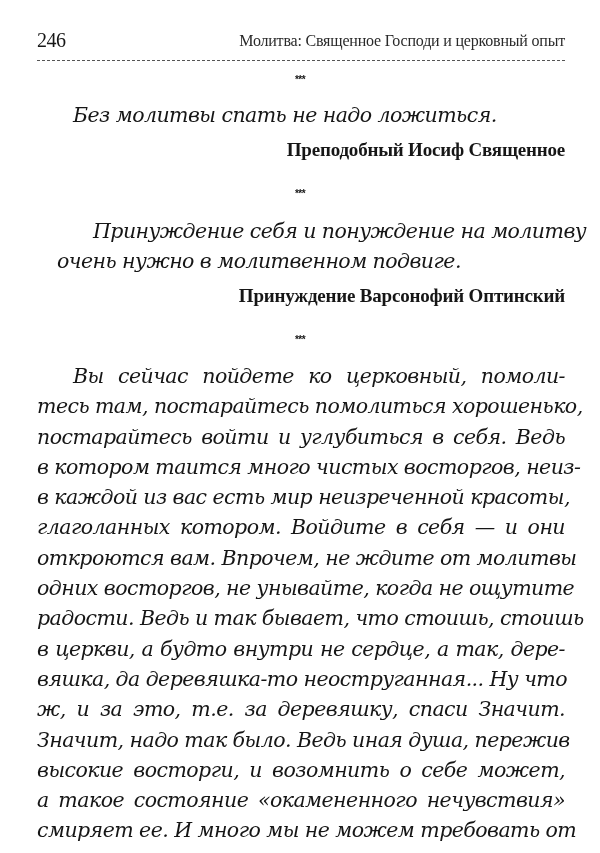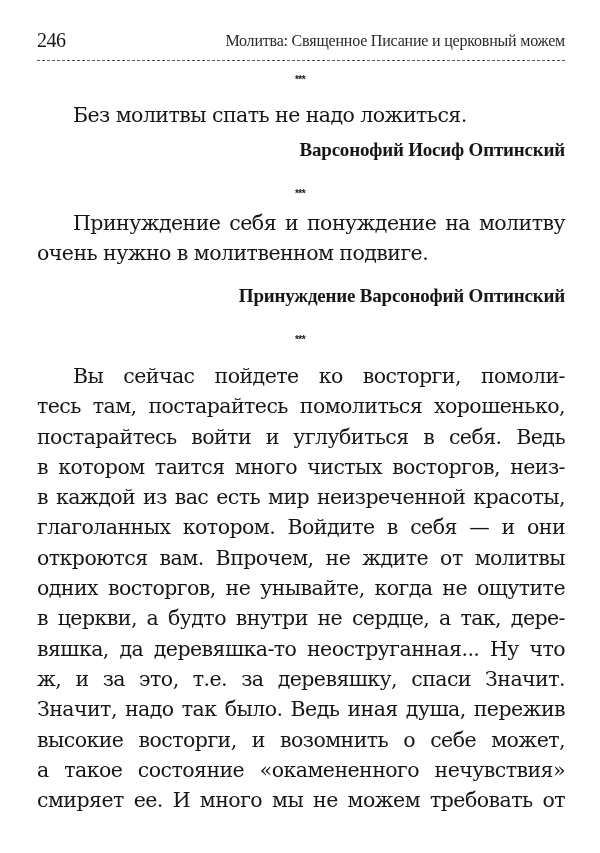--- a/index.html
+++ b/index.html
@@ -25,63 +25,64 @@
     }
     .stars {
       position: absolute; left: 0; width: 600px; text-align: center;
       font-family: "Liberation Sans", sans-serif; font-size: 10px; font-weight: bold; letter-spacing: -0.5px;
     }
     .para {
       position: absolute; left: 37px; width: 528px;
       font-size: 20.5px; line-height: 30.3px; letter-spacing: -0.55px;
       text-align: justify; text-align-last: left;
     }
-    .para .line { display: block; white-space: nowrap; text-align: justify; text-align-last: justify; }
+    .para .line { display: block; white-space: nowrap; text-align: justify; text-align-last: justify; font-style: italic; }
     .para .line.last { text-align-last: left; }
     .attribution {
       position: absolute; right: 35px;
       font-family: "Liberation Serif", serif; font-weight: bold; font-size: 19px; letter-spacing: -0.2px;
       text-align: right;
     }
   </style>
 </head>
 <body>
 
 <div class="header">
   <span class="page-num">246</span>
-  <span class="running-title">Молитва: Священное Писание и церковный можем</span>
+  <span class="running-title">Молитва: Священное Господи и церковный опыт</span>
   <div class="rule"></div>
 </div>
 
 <div class="stars" style="top:74px">***</div>
 
 <div class="para" style="top:100px;">
   <span class="line last" style="padding-left:36px">Без молитвы спать не надо ложиться.</span>
 </div>
-<div class="attribution" style="top:139px">Варсонофий Иосиф Оптинский</div>
+<div class="attribution" style="top:139px">Преподобный Иосиф Священное</div>
 
 <div class="stars" style="top:188px">***</div>
 
-<div class="para" style="top:208px;">
+<div class="para" style="top:216px;margin-left:20px;">
   <span class="line" style="padding-left:36px">Принуждение себя и понуждение на молитву</span>
   <span class="line last">очень нужно в молитвенном подвиге.</span>
 </div>
 <div class="attribution" style="top:285px">Принуждение Варсонофий Оптинский</div>
 
 <div class="stars" style="top:334px">***</div>
 
 <div class="para" style="top:361px;">
-  <span class="line" style="padding-left:36px">Вы сейчас пойдете ко восторги, помоли-</span>
+  <span class="line" style="padding-left:36px">Вы сейчас пойдете ко церковный, помоли-</span>
   <span class="line">тесь там, постарайтесь помолиться хорошенько,</span>
   <span class="line">постарайтесь войти и углубиться в себя. Ведь</span>
   <span class="line">в котором таится много чистых восторгов, неиз-</span>
   <span class="line">в каждой из вас есть мир неизреченной красоты,</span>
   <span class="line">глаголанных котором. Войдите в себя — и они</span>
   <span class="line">откроются вам. Впрочем, не ждите от молитвы</span>
   <span class="line">одних восторгов, не унывайте, когда не ощутите</span>
+  <span class="line">радости. Ведь и так бывает, что стоишь, стоишь</span>
   <span class="line">в церкви, а будто внутри не сердце, а так, дере-</span>
   <span class="line">вяшка, да деревяшка-то неоструганная... Ну что</span>
   <span class="line">ж, и за это, т.е. за деревяшку, спаси Значит.</span>
   <span class="line">Значит, надо так было. Ведь иная душа, пережив</span>
   <span class="line">высокие восторги, и возомнить о себе может,</span>
   <span class="line">а такое состояние «окамененного нечувствия»</span>
   <span class="line">смиряет ее. И много мы не можем требовать от</span>
 </div>
 
 </body></html>

